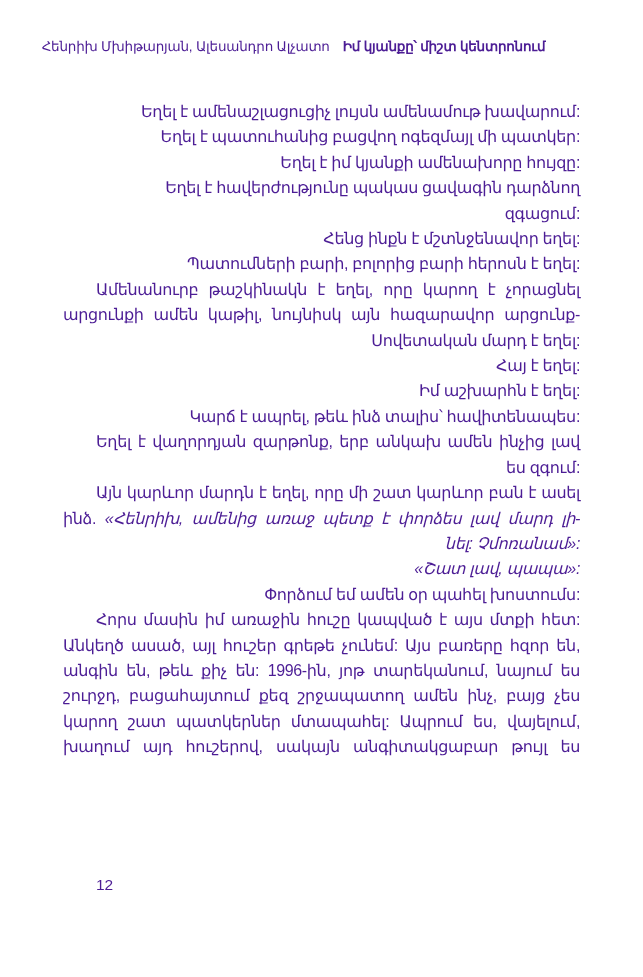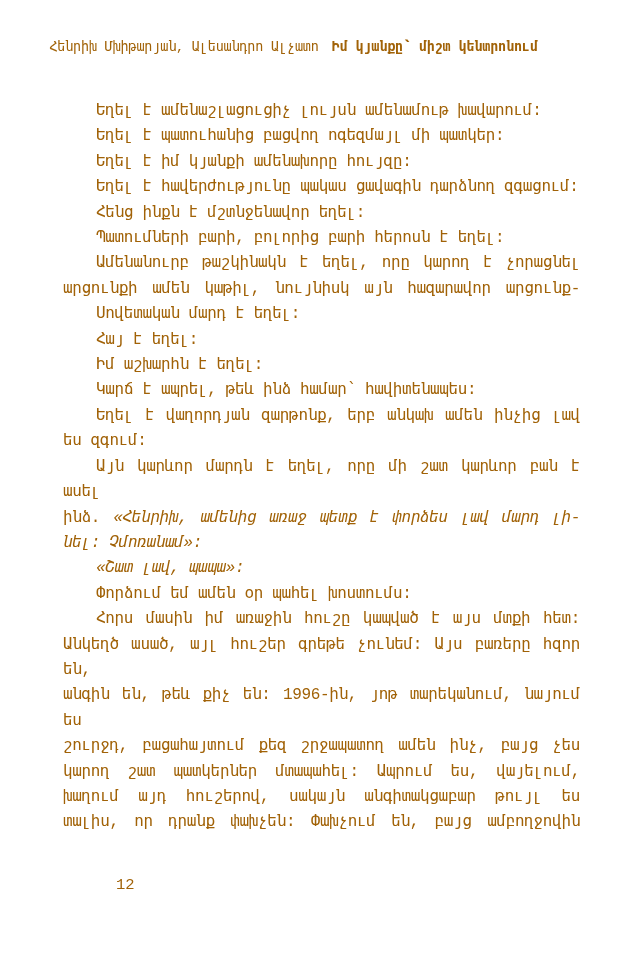--- a/index.html
+++ b/index.html
@@ -1,22 +1,22 @@
 <!DOCTYPE html>
 <html lang="hy"><head>
 <meta charset="utf-8">
 <style>
   html, body { margin: 0; padding: 0; }
   .page {
     position: relative;
     width: 587px;
     height: 977px;
     background: #ffffff;
-    font-family: Liberation Mono, monospace;
-    color: #a16207;
+    font-family: Liberation Sans, sans-serif;
+    color: #4c1d95;
     overflow: hidden;
   }
   .header {
     position: absolute;
     top: 38px;
     left: 0;
     right: 0;
     display: flex;
     justify-content: center;
     align-items: baseline;
@@ -28,27 +28,27 @@
   .header .title { font-weight: bold; text-align: right; }
   .content {
     position: absolute;
     left: 63px;
     top: 99px;
     width: 517px;
     font-size: 16px;
     line-height: 25.4px;
     letter-spacing: -0.35px;
   }
-  .line { min-height: 25.4px; }
+  .line { min-height: 25.4px; text-align: right; }
   .line.indent { text-indent: 33px; }
   .line.justify { text-align: justify; text-align-last: justify; }
   .italic { font-style: italic; }
   .pagenum {
     position: absolute;
-    left: 116px;
+    left: 96px;
     top: 876px;
     font-size: 15.5px;
   }
 </style>
 </head>
 <body>
 
 <div class="page">
   <div class="header">
     <span class="authors">Հենրիխ Մխիթարյան, Ալեսանդրո Ալչատո</span>
@@ -59,30 +59,29 @@
       <div class="line indent"><span>Եղել է պատուհանից բացվող ոգեզմայլ մի պատկեր:</span></div>
       <div class="line indent"><span>Եղել է իմ կյանքի ամենախորը հույզը:</span></div>
       <div class="line indent"><span>Եղել է հավերժությունը պակաս ցավագին դարձնող զգացում:</span></div>
       <div class="line indent"><span>Հենց ինքն է մշտնջենավոր եղել:</span></div>
       <div class="line indent"><span>Պատումների բարի, բոլորից բարի հերոսն է եղել:</span></div>
       <div class="line indent justify"><span>Ամենանուրբ թաշկինակն է եղել, որը կարող է չորացնել</span></div>
       <div class="line justify"><span>արցունքի ամեն կաթիլ, նույնիսկ այն հազարավոր արցունք-</span></div>
       <div class="line indent"><span>Սովետական մարդ է եղել:</span></div>
       <div class="line indent"><span>Հայ է եղել:</span></div>
       <div class="line indent"><span>Իմ աշխարհն է եղել:</span></div>
-      <div class="line indent"><span>Կարճ է ապրել, թեև ինձ համար՝ հավիտենապես:</span></div>
+      <div class="line indent"><span>Կարճ է ապրել, թեև ինձ տալիս՝ հավիտենապես:</span></div>
       <div class="line indent justify"><span>Եղել է վաղորդյան զարթոնք, երբ անկախ ամեն ինչից լավ</span></div>
       <div class="line"><span>ես զգում:</span></div>
       <div class="line indent justify"><span>Այն կարևոր մարդն է եղել, որը մի շատ կարևոր բան է ասել</span></div>
       <div class="line justify"><span>ինձ. </span><span class="italic">«Հենրիխ, ամենից առաջ պետք է փորձես լավ մարդ լի-</span></div>
       <div class="line"><span class="italic">նել: Չմոռանամ»:</span></div>
       <div class="line indent"><span class="italic">«Շատ լավ, պապա»:</span></div>
       <div class="line indent"><span>Փորձում եմ ամեն օր պահել խոստումս:</span></div>
       <div class="line indent justify"><span>Հորս մասին իմ առաջին հուշը կապված է այս մտքի հետ:</span></div>
       <div class="line justify"><span>Անկեղծ ասած, այլ հուշեր գրեթե չունեմ: Այս բառերը հզոր են,</span></div>
       <div class="line justify"><span>անգին են, թեև քիչ են: 1996-ին, յոթ տարեկանում, նայում ես</span></div>
       <div class="line justify"><span>շուրջդ, բացահայտում քեզ շրջապատող ամեն ինչ, բայց չես</span></div>
       <div class="line justify"><span>կարող շատ պատկերներ մտապահել: Ապրում ես, վայելում,</span></div>
       <div class="line justify"><span>խաղում այդ հուշերով, սակայն անգիտակցաբար թույլ ես</span></div>
-      <div class="line justify"><span>տալիս, որ դրանք փախչեն: Փախչում են, բայց ամբողջովին</span></div>
     </div>
   <div class="pagenum">12</div>
 </div>
 
 </body></html>

